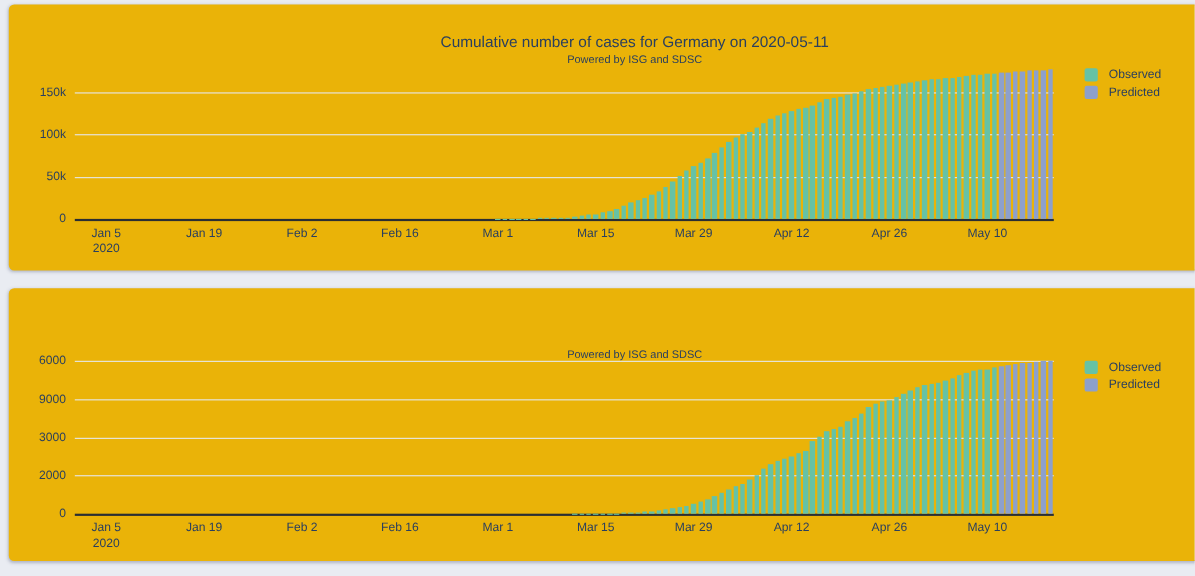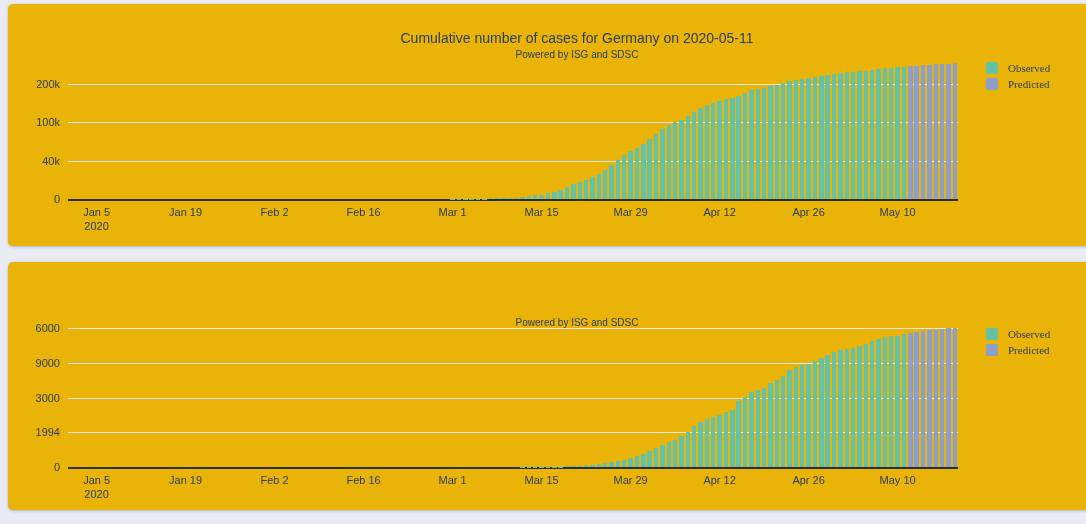--- a/index.html
+++ b/index.html
@@ -43,38 +43,38 @@
     font-size:11px;color:#2a3f5f;line-height:13px;
   }
   .x-tick{
     position:absolute;width:84px;text-align:center;
     font-size:11px;color:#2a3f5f;line-height:14px;
   }
 
   .legend{position:absolute;left:978px;width:92px;}
   .chart-0 .legend{top:58px;}
   .chart-1 .legend{top:66px;}
-  .legend-item{display:flex;align-items:center;margin-bottom:4px;cursor:pointer;font-family:Liberation Serif, serif;}
+  .legend-item{display:flex;align-items:center;margin-bottom:4px;cursor:pointer;}
   .legend-swatch{width:12px;height:12px;border-radius:2px;margin-right:10px;flex:none;}
   .legend-label{font-size:11px;color:#2a3f5f;}
 </style>
 </head>
 <body>
 
 <div class="card chart-0">
   <div class="chart-title">Cumulative number of cases for Germany on 2020-05-11</div>
   <div class="chart-subtitle">Powered by ISG and SDSC</div>
   <div class="plot">
       <div class="y-tick" style="top: 136px;">0</div>
       <div class="gridline" style="top: 103.622px;"></div>
-      <div class="y-tick" style="top: 97.6216px;">40k</div>
+      <div class="y-tick" style="top: 97.6216px;">50k</div>
       <div class="gridline" style="top: 65.2432px;"></div>
       <div class="y-tick" style="top: 59.2432px;">100k</div>
       <div class="gridline" style="top: 26.8649px;"></div>
-      <div class="y-tick" style="top: 20.8649px;">200k</div>
+      <div class="y-tick" style="top: 20.8649px;">150k</div>
       <div class="bar" style="left: 166.239px; width: 4.45px; height: 0.0007675px; background: rgb(102, 194, 165);"></div>
       <div class="bar" style="left: 172.596px; width: 4.45px; height: 0.0030702px; background: rgb(102, 194, 165);"></div>
       <div class="bar" style="left: 178.954px; width: 4.45px; height: 0.0030702px; background: rgb(102, 194, 165);"></div>
       <div class="bar" style="left: 185.311px; width: 4.45px; height: 0.0030702px; background: rgb(102, 194, 165);"></div>
       <div class="bar" style="left: 191.668px; width: 4.45px; height: 0.0038378px; background: rgb(102, 194, 165);"></div>
       <div class="bar" style="left: 198.025px; width: 4.45px; height: 0.0061405px; background: rgb(102, 194, 165);"></div>
       <div class="bar" style="left: 204.382px; width: 4.45px; height: 0.0076756px; background: rgb(102, 194, 165);"></div>
       <div class="bar" style="left: 210.739px; width: 4.45px; height: 0.0092108px; background: rgb(102, 194, 165);"></div>
       <div class="bar" style="left: 217.096px; width: 4.45px; height: 0.0092108px; background: rgb(102, 194, 165);"></div>
       <div class="bar" style="left: 223.454px; width: 4.45px; height: 0.0092108px; background: rgb(102, 194, 165);"></div>
@@ -203,21 +203,21 @@
       <span class="legend-label">Predicted</span>
     </div>
   </div>
 </div>
 
 <div class="card chart-1">
   <div class="chart-subtitle">Powered by ISG and SDSC</div>
   <div class="plot">
       <div class="y-tick" style="top: 136px;">0</div>
       <div class="gridline" style="top: 107.366px;"></div>
-      <div class="y-tick" style="top: 101.366px;">1994</div>
+      <div class="y-tick" style="top: 101.366px;">2000</div>
       <div class="gridline" style="top: 72.7317px;"></div>
       <div class="y-tick" style="top: 66.7317px;">3000</div>
       <div class="gridline" style="top: 38.0976px;"></div>
       <div class="y-tick" style="top: 32.0976px;">9000</div>
       <div class="gridline" style="top: 3.46341px;"></div>
       <div class="y-tick" style="top: -2.53659px;">6000</div>
       <div class="bar" style="left: 433.239px; width: 4.45px; height: 0.0346341px; background: rgb(102, 194, 165);"></div>
       <div class="bar" style="left: 439.596px; width: 4.45px; height: 0.0346341px; background: rgb(102, 194, 165);"></div>
       <div class="bar" style="left: 445.954px; width: 4.45px; height: 0.0519512px; background: rgb(102, 194, 165);"></div>
       <div class="bar" style="left: 452.311px; width: 4.45px; height: 0.0865853px; background: rgb(102, 194, 165);"></div>

